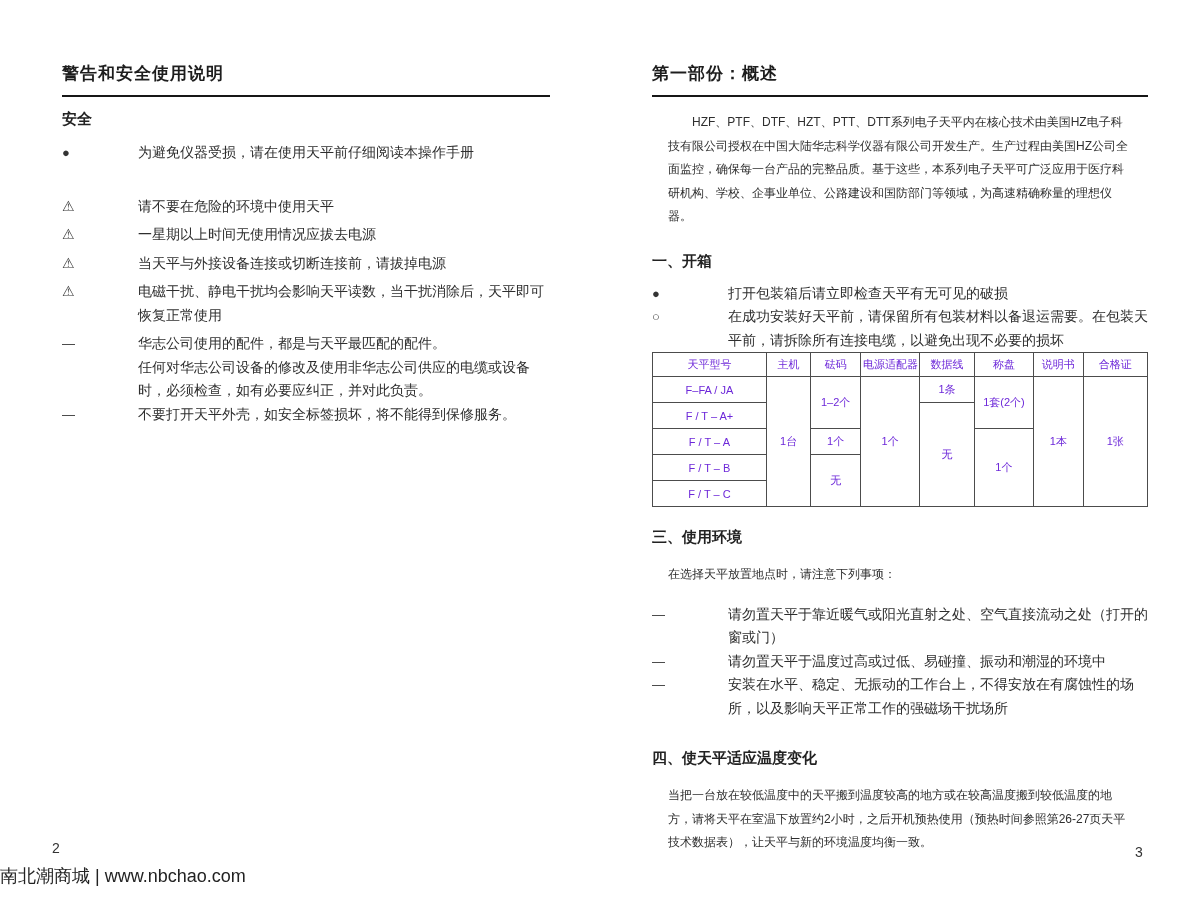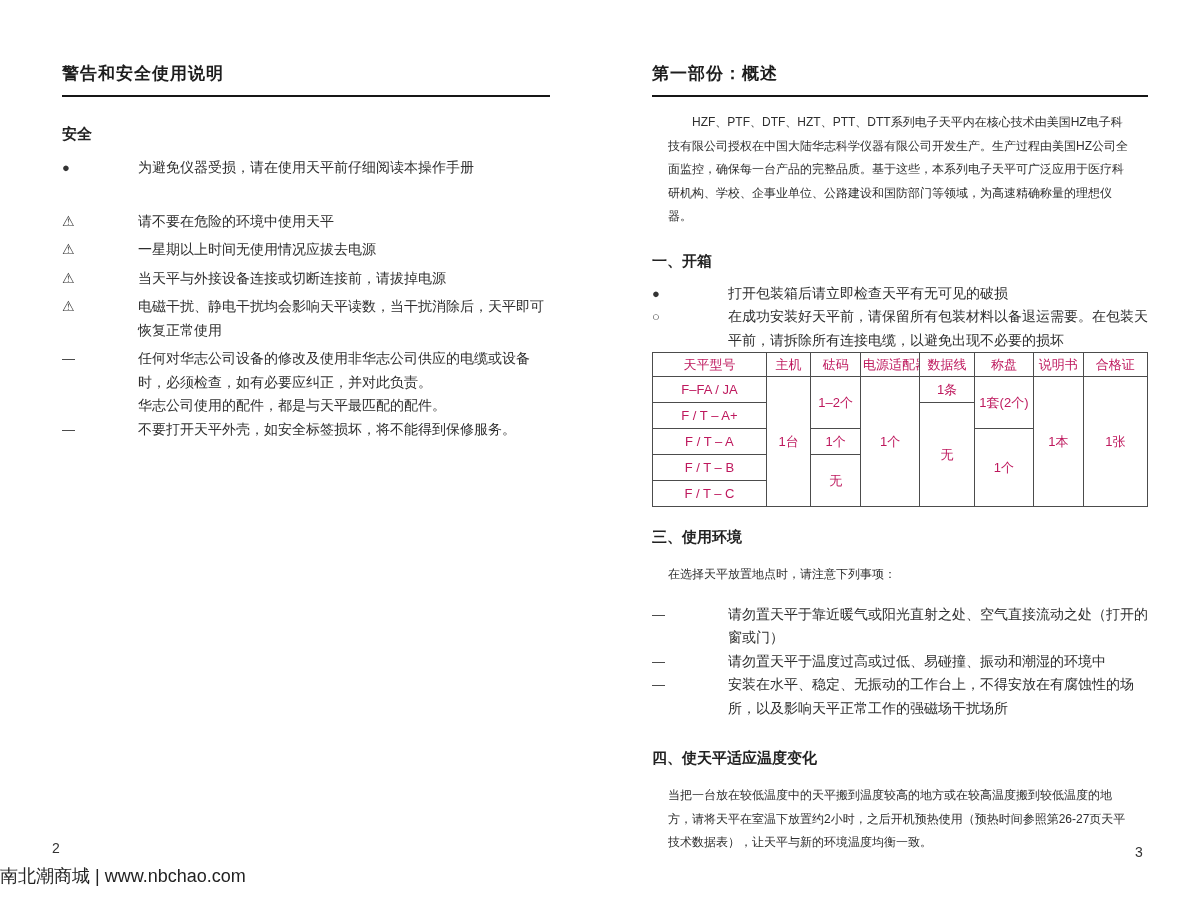--- a/index.html
+++ b/index.html
@@ -36,37 +36,37 @@
     font-size: 13px; line-height: 23.5px;
   }
   .li .marker.tri { font-size: 14px; }
   .li .txt { flex: 1; margin-left: 40px; }
   .li .txt .line { display: block; }
 
   .para { font-size: 12px; line-height: 23.5px; margin: 16px; }
   .indent { text-indent: 2em; }
 
   
-  .safety-title { margin-top: 28px; }
+  .safety-title { margin-top: 13px; }
   .safety-intro { margin-bottom: 30px; }
   .warn-item { margin-bottom: 5px; }
   .warning-title { margin-top: 31px; }
 
   
   .intro { margin-top: 14px; }
   .s1-title { margin-top: 23px; margin-bottom: 11px; }
   .s2-title { margin-top: 33px; margin-bottom: 18px; }
   .s3-title { margin-top: 21px; margin-bottom: 10px; }
   .s4-title { margin-top: 29px; margin-bottom: 7px; }
 
   
   table.packing {
     width: 100%; border-collapse: collapse;
     table-layout: fixed;
-    font-size: 13px; color: #be185d;
+    font-size: 11px; color: #6d28d9;
   }
   table.packing th, table.packing td {
     border: 1px solid #4c4c4c;
     text-align: center; vertical-align: middle;
     padding: 0 2px; font-weight: normal;
     overflow: hidden; white-space: nowrap;
   }
   table.packing th { height: 23px; }
   table.packing td { height: 25px; }
   table.packing td.model { text-align: center; }
@@ -111,22 +111,22 @@
     </div>
     <div class="li warn-item">
       <span class="marker tri">⚠</span>
       <span class="txt">电磁干扰、静电干扰均会影响天平读数，当干扰消除后，天平即可恢复正常使用</span>
     </div>
 
 
     <div class="li">
       <span class="marker">—</span>
       <span class="txt">
+        <span class="line">华志公司使用的配件，都是与天平最匹配的配件。</span>
         <span class="line">任何对华志公司设备的修改及使用非华志公司供应的电缆或设备时，必须检查，如有必要应纠正，并对此负责。</span>
-        <span class="line">华志公司使用的配件，都是与天平最匹配的配件。</span>
       </span>
     </div>
     <div class="li">
       <span class="marker">—</span>
       <span class="txt">
         <span class="line">不要打开天平外壳，如安全标签损坏，将不能得到保修服务。</span>
       </span>
     </div>
   </section>
 

